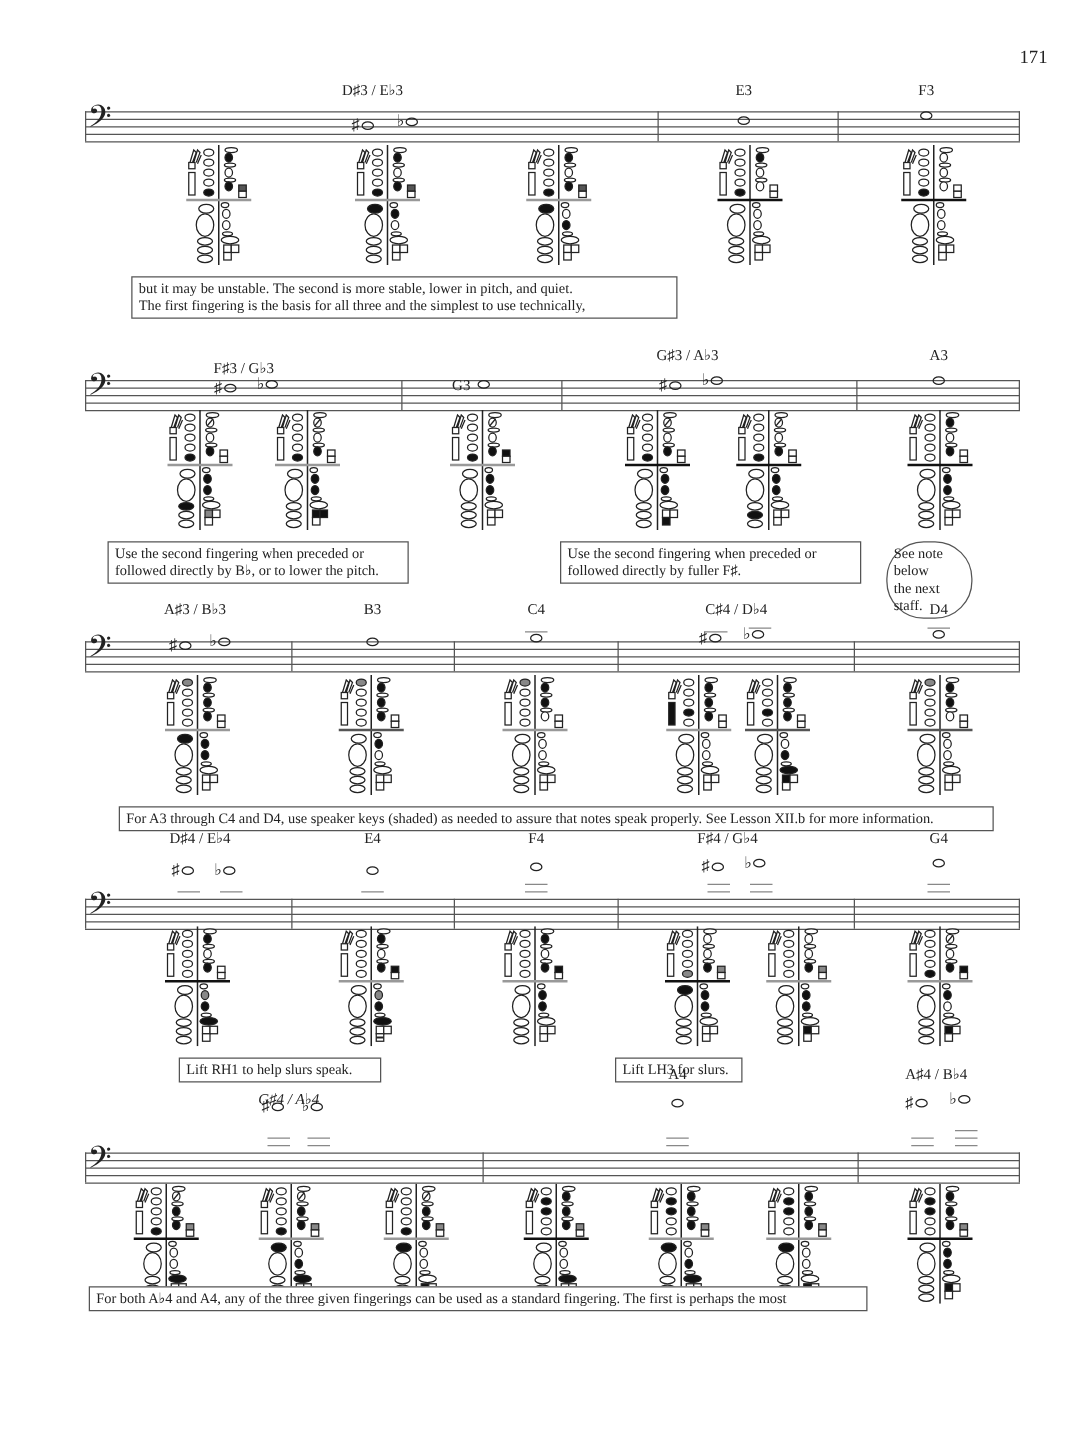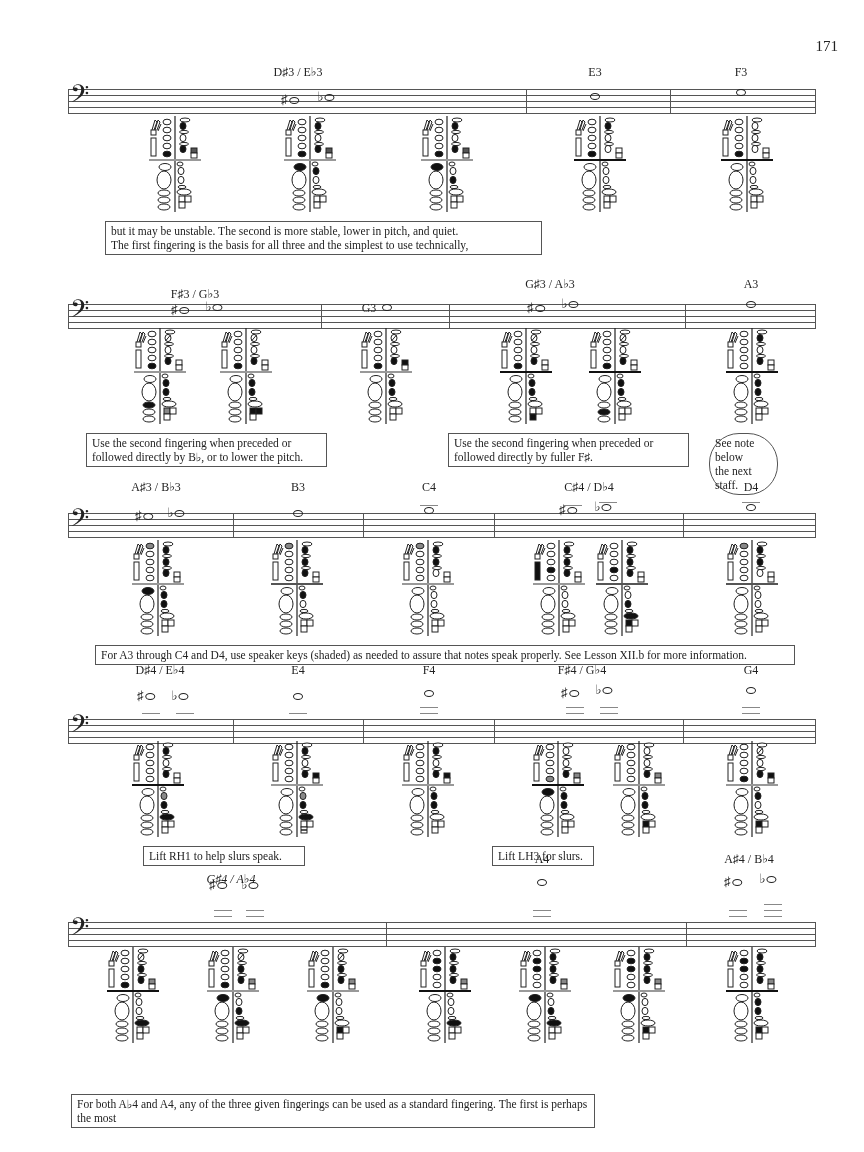--- a/index.html
+++ b/index.html
@@ -1252,17 +1252,17 @@
           <ellipse cx="37" cy="48" rx="3" ry="2" fill="#fff" stroke="#222" stroke-width="1"></ellipse>
           <ellipse cx="38" cy="55" rx="3" ry="3.6" fill="#111" stroke="#222" stroke-width="1"></ellipse>
           <ellipse cx="38" cy="64" rx="3" ry="3.6" fill="#111" stroke="#222" stroke-width="1"></ellipse>
           <ellipse cx="39" cy="71" rx="4" ry="1.6" fill="#fff" stroke="#222" stroke-width="1"></ellipse>
           <ellipse cx="41" cy="76" rx="7" ry="3" fill="#fff" stroke="#222" stroke-width="1"></ellipse>
           <rect x="36" y="80" width="6" height="6" fill="#111" stroke="#222" stroke-width="1"></rect>
           <rect x="42" y="80" width="6" height="6" fill="#fff" stroke="#222" stroke-width="1"></rect>
           <rect x="36" y="86" width="6" height="6" fill="#fff" stroke="#222" stroke-width="1"></rect>
         </svg>
       </div>
-      <div class="note-box" style="left: 3px; top: 1094px; width: 524px;">
+      <div class="note-box" style="left: 3px; top: 1029px; width: 623px;">
         <div>For both A♭4 and A4, any of the three given fingerings can be used as a standard fingering. The first is perhaps the most</div>
       </div>
     </div>
   </div>
 
 </body></html>

